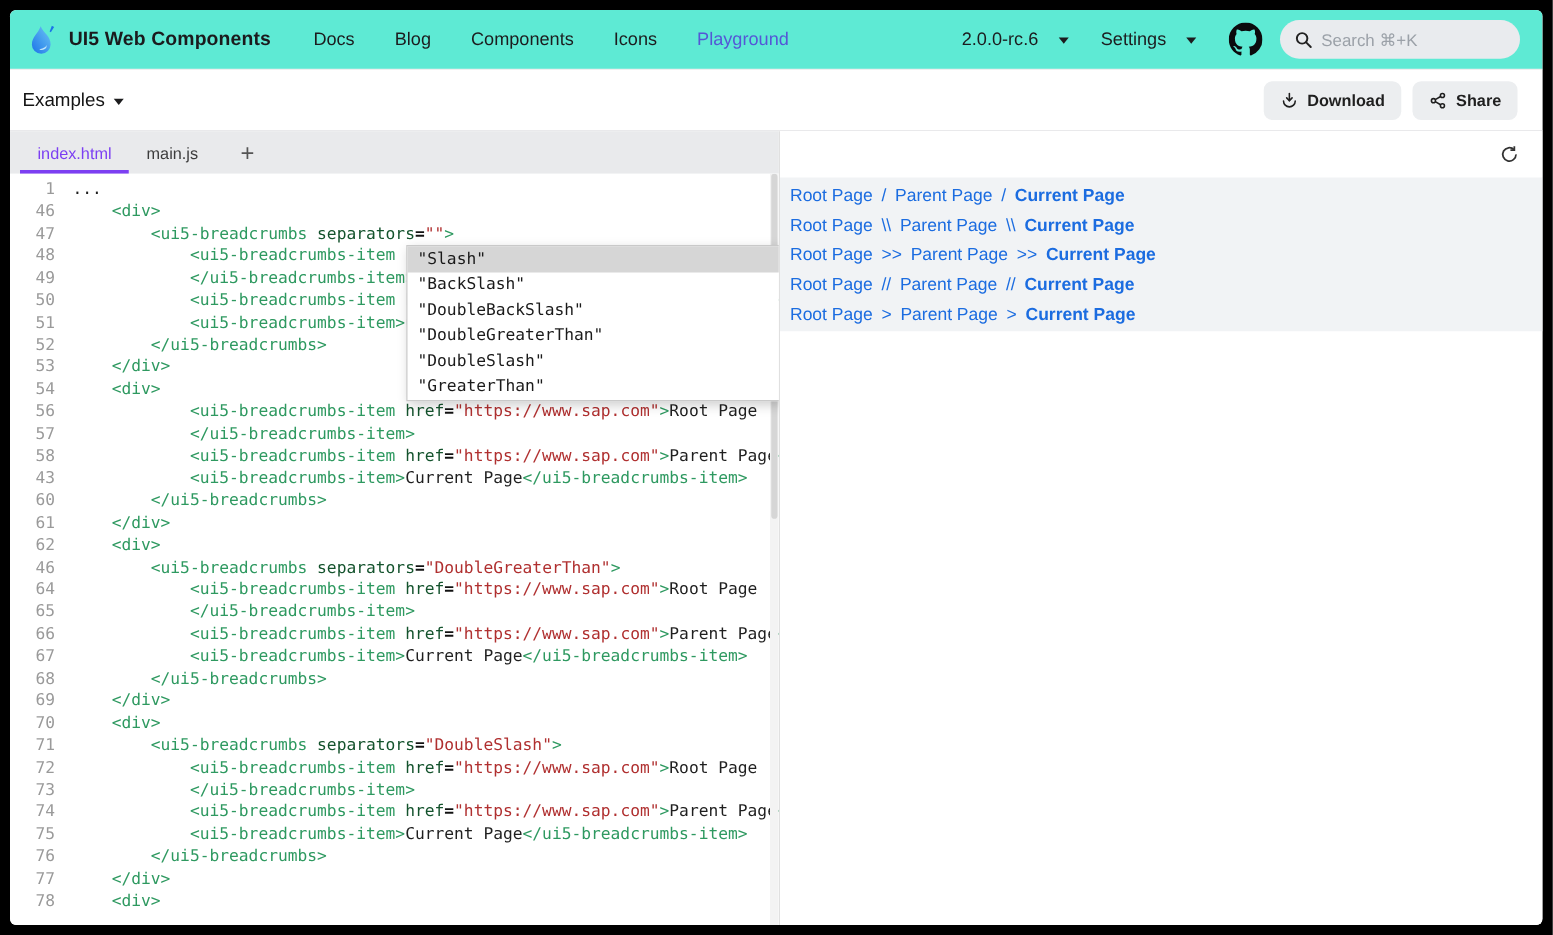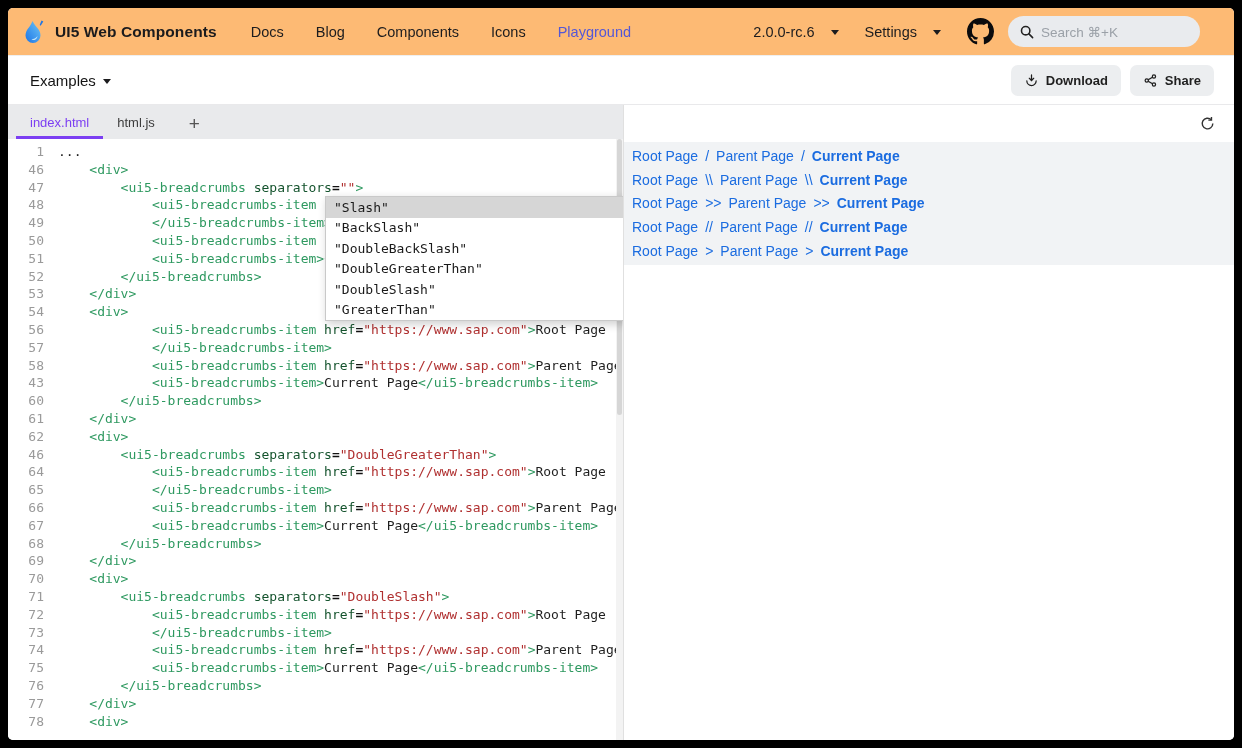--- a/index.html
+++ b/index.html
@@ -1,39 +1,39 @@
 <!DOCTYPE html>
 <html><head>
 <meta charset="utf-8">
 <style>
   html,body{margin:0;padding:0;width:1242px;height:748px;background:#000;overflow:hidden;
     font-family:"Liberation Sans",sans-serif;}
   .app{position:absolute;left:8px;top:8px;width:1226px;height:732px;background:#fff;
     border-radius:5px;overflow:hidden;display:flex;flex-direction:column;}
 
   
-  .topnav{height:47px;flex:0 0 47px;display:flex;align-items:center;padding:0 34px 0 14px;
-    background:#fdba74;border-bottom:1px solid #efefef;}
+  .topnav{height:47px;flex:0 0 47px;display:flex;align-items:center;padding:0 18px 0 14px;
+    background:#5eead4;border-bottom:1px solid #efefef;}
   .brand{display:flex;align-items:center;gap:9px;}
   .brand-title{font-weight:700;font-size:15.5px;color:#1b1b1d;letter-spacing:.1px;}
   .main-nav{display:flex;align-items:center;gap:32px;margin-left:34px;}
   .nav-link{font-size:14.5px;font-weight:500;color:#1c1c1e;cursor:pointer;}
   .nav-link.active{color:#5457d6;}
   .spacer{flex:1;}
   .drop{display:flex;align-items:center;gap:16px;font-size:14.5px;font-weight:500;color:#1c1c1e;
     margin-right:26px;cursor:pointer;}
   .caret{width:0;height:0;border-left:4px solid transparent;border-right:4px solid transparent;
     border-top:5px solid #1c1c1e;margin-top:2px;}
   .gh{margin-right:14px;display:flex;align-items:center;cursor:pointer;}
   .search-pill{width:168px;height:31px;background:#e9ebee;border-radius:16px;display:flex;
     align-items:center;gap:7px;padding:0 12px;cursor:text;}
   .search-pill .ph{font-size:13.5px;color:#9ba1a8;}
 
   
-  .toolbar{height:48px;flex:0 0 48px;display:flex;align-items:center;padding:0 20px 0 22px;
+  .toolbar{height:48px;flex:0 0 48px;display:flex;align-items:center;padding:0 20px 0 10px;
     background:#fff;border-bottom:1px solid #e9e9eb;}
   .examples{display:flex;align-items:center;gap:7px;font-size:15px;font-weight:500;color:#141414;cursor:pointer;}
   .toolbar .spacer{flex:1;}
   .tb-btn{display:flex;align-items:center;gap:7px;background:#eceef0;border:none;border-radius:7px;
     height:31px;padding:0 13px;font-size:13px;font-weight:700;color:#1f1f1f;margin-left:9px;cursor:pointer;
     font-family:"Liberation Sans",sans-serif;}
 
   
   .main{flex:1;display:flex;min-height:0;}
   .editor{width:615px;flex:0 0 615px;display:flex;flex-direction:column;min-height:0;position:relative;}
@@ -154,21 +154,21 @@
       <span>Share</span>
     </button>
   </div>
 
   <div class="main">
 
     <section class="editor">
       <div class="tabbar">
         <span id="tabs" style="display:flex;height:100%;align-items:flex-end;">
             <span class="tab active">index.html</span>
-            <span class="tab">html.js</span>
+            <span class="tab">main.js</span>
           </span>
         <button class="add-tab">+</button>
       </div>
       <div class="code-wrap">
         <div class="code-lines" id="code-lines">
             <div class="row"><span class="ln">1</span><span class="cl"><span class="x">...</span></span></div>
             <div class="row"><span class="ln">46</span><span class="cl"><span class="t">    &lt;div&gt;</span></span></div>
             <div class="row"><span class="ln">47</span><span class="cl"><span class="t">        &lt;ui5-breadcrumbs </span><span class="a">separators</span><span class="e">=</span><span class="s">""</span><span class="t">&gt;</span></span></div>
             <div class="row"><span class="ln">48</span><span class="cl"><span class="t">            &lt;ui5-breadcrumbs-item </span><span class="a">href</span><span class="e">=</span><span class="s">"https://www.sap.com"</span><span class="t">&gt;</span><span class="x">Root Page</span></span></div>
             <div class="row"><span class="ln">49</span><span class="cl"><span class="t">            &lt;/ui5-breadcrumbs-item&gt;</span></span></div>

